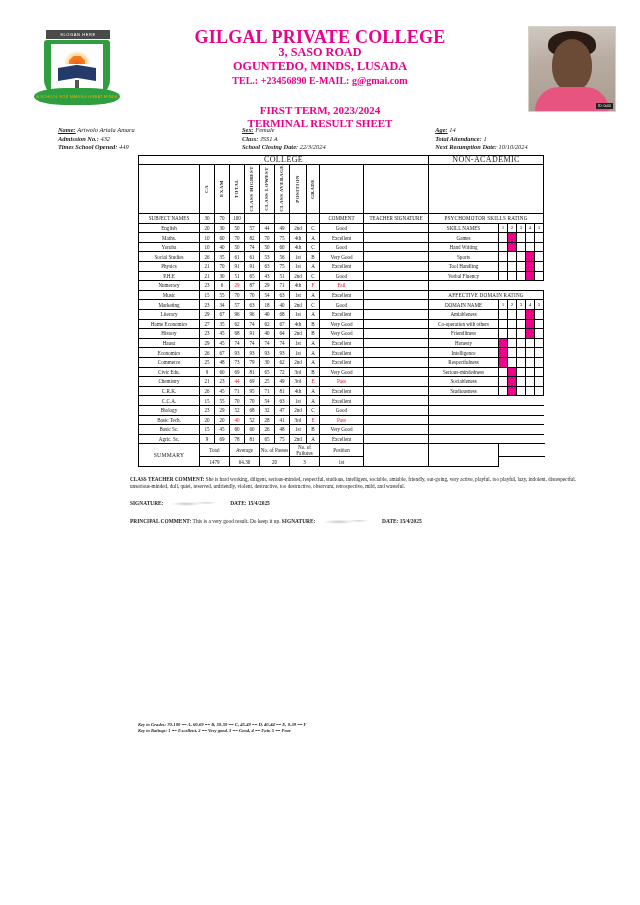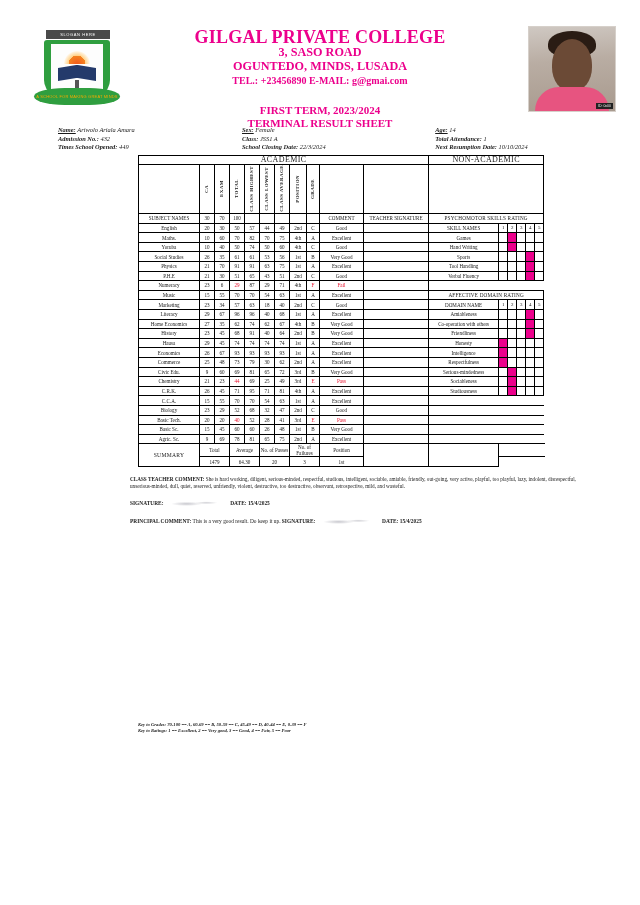--- a/index.html
+++ b/index.html
@@ -436,21 +436,21 @@
           <col style="width:65px">
         <col style="width:70px">
         <col style="width:9px">
           <col style="width:9px">
           <col style="width:9px">
           <col style="width:9px">
           <col style="width:9px">
       </colgroup>
       <tbody id="table-body">
           <tr>
-            <td class="sect-head" colspan="11">ACADEMIC</td>
+            <td class="sect-head" colspan="11">COLLEGE</td>
             <td class="sect-head" colspan="6">NON-ACADEMIC</td>
           </tr>
           <tr>
             <td class="vhead"></td>
             <td class="vhead"><span class="vert">CA</span></td>
             <td class="vhead"><span class="vert">EXAM</span></td>
             <td class="vhead"><span class="vert">TOTAL</span></td>
             <td class="vhead"><span class="vert">CLASS HIGHEST</span></td>
             <td class="vhead"><span class="vert">CLASS LOWEST</span></td>
             <td class="vhead"><span class="vert">CLASS AVERAGE</span></td>

